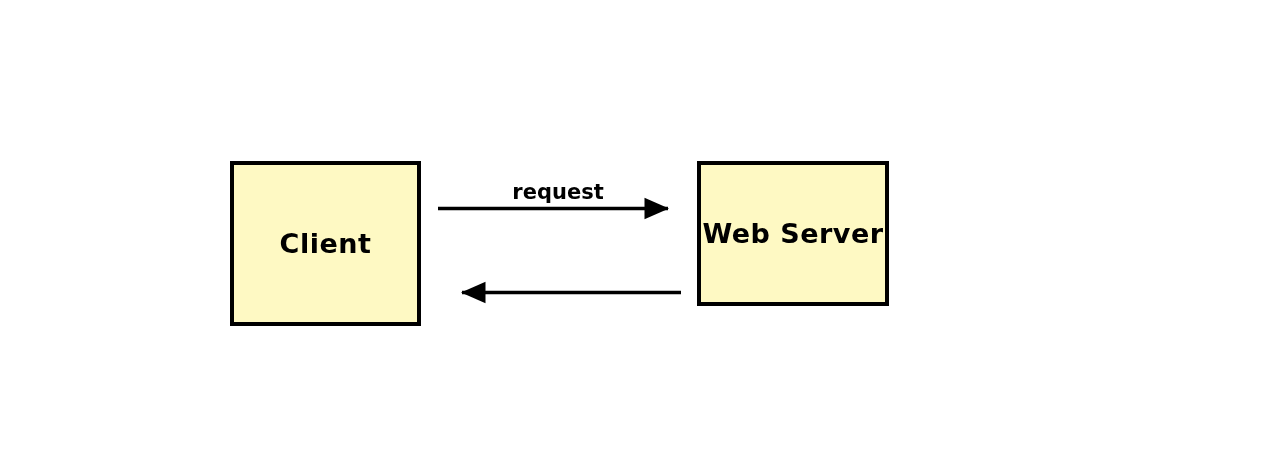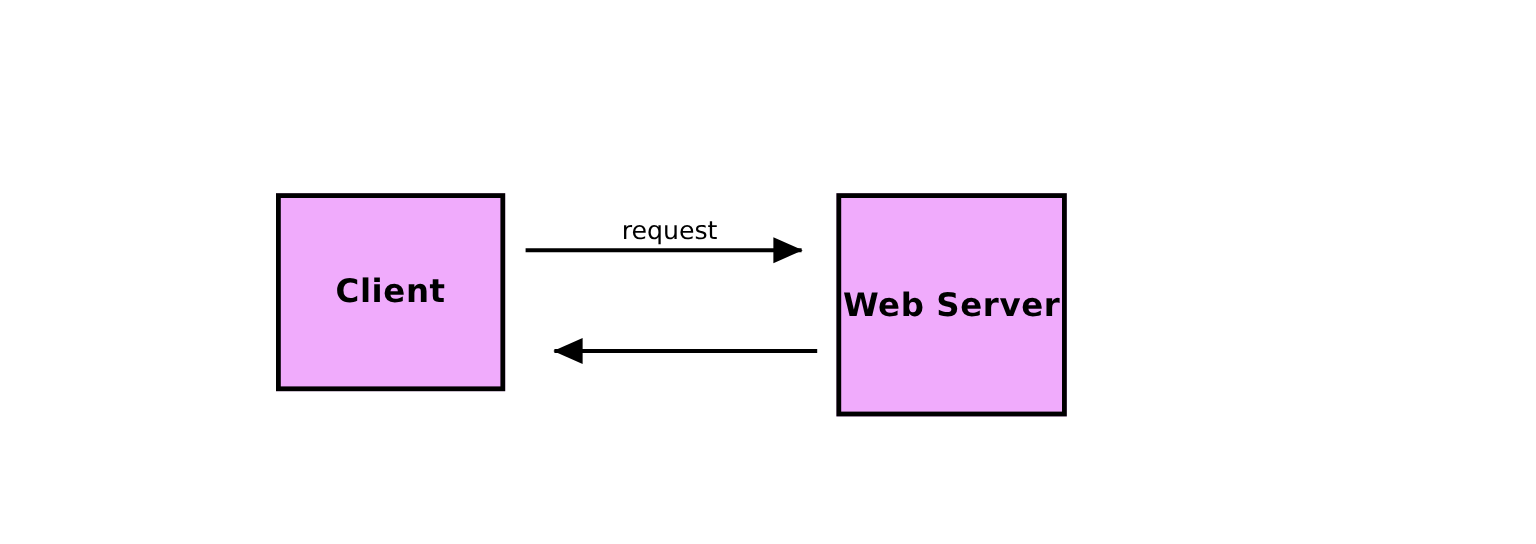--- a/index.html
+++ b/index.html
@@ -20,21 +20,21 @@
     left: 0;
     top: 0;
     width: 1280px;
     height: 453px;
     background: #ffffff;
   }
 
   .node-box {
     position: absolute;
     box-sizing: border-box;
-    background: #f0abfc;
+    background: #fef9c3;
     border: 4px solid #000000;
     display: flex;
     align-items: center;
     justify-content: center;
   }
 
   .node-label {
     font-family: "DejaVu Sans", sans-serif;
     font-weight: bold;
     font-size: 27px;
@@ -49,36 +49,36 @@
     left: 230px;
     top: 161px;
     width: 191px;
     height: 165px;
   }
 
   #server-box {
     left: 697px;
     top: 161px;
     width: 192px;
-    height: 186px;
+    height: 145px;
   }
 
   #edges-layer {
     position: absolute;
     left: 0;
     top: 0;
     width: 1280px;
     height: 453px;
     pointer-events: none;
   }
 
   .edge-label {
     position: absolute;
     font-family: "DejaVu Sans", sans-serif;
-    font-weight: normal;
+    font-weight: bold;
     font-size: 21px;
     line-height: 1;
     color: #000000;
     white-space: nowrap;
     text-align: center;
     user-select: none;
   }
 
   #request-label {
     left: 458px;

